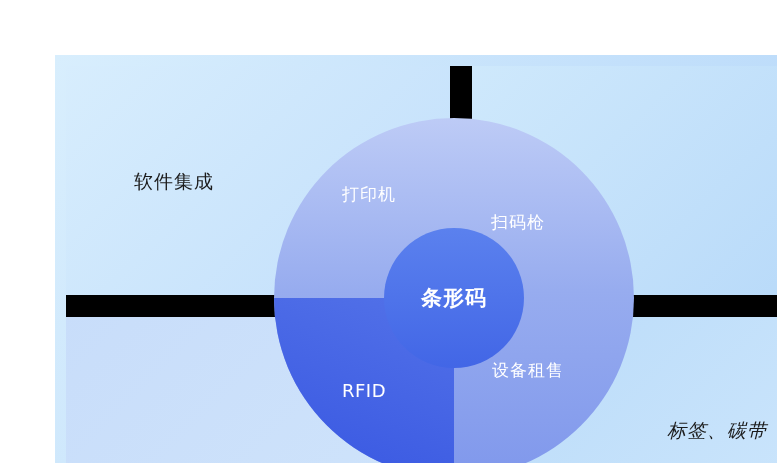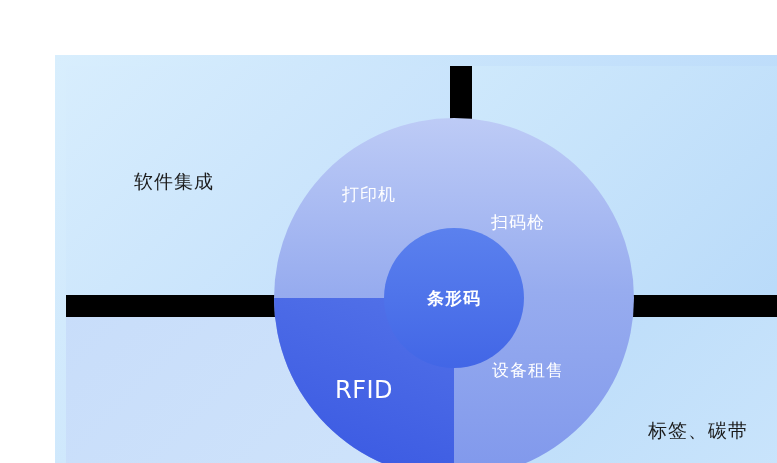--- a/index.html
+++ b/index.html
@@ -52,29 +52,29 @@
   }
 
   
   .label {
     position: absolute; z-index: 6;
     white-space: nowrap;
     transform: translate(-50%, -50%);
   }
   .corner-label { color: #1b1b1b; font-size: 19px; font-weight: 500; letter-spacing: 1px; }
   .ring-label   { color: #ffffff; font-size: 17px; font-weight: 500; letter-spacing: 1px; }
-  .center-label { color: #ffffff; font-size: 17px; font-weight: 600; letter-spacing: 1px; }
+  .center-label { color: #ffffff; font-size: 21px; font-weight: 600; letter-spacing: 1px; }
 
   .pos-corner-tl { left: 108px; top: 116px; }
   .pos-corner-tr { left: 666px; top: 116px; }
   .pos-corner-bl { left: 107px; top: 365px; }
-  .pos-corner-br { left: 632px; top: 365px; }
+  .pos-corner-br { left: 651px; top: 365px; font-style: italic; }
   .pos-ring-tl   { left: 303px; top: 128px; }
   .pos-ring-tr   { left: 452px; top: 156px; }
-  .pos-ring-bl   { left: 298px; top: 324px; font-size: 24px; letter-spacing: 0.5px; }
+  .pos-ring-bl   { left: 298px; top: 324px; font-size: 18px; letter-spacing: 0.5px; }
   .pos-ring-br   { left: 462px; top: 304px; }
   .pos-center    { left: 388px; top: 232px; }
 </style>
 </head>
 <body>
 
 <div id="app">
 
   <div class="quad quad-tl"></div>
   <div class="quad quad-tr"></div>

